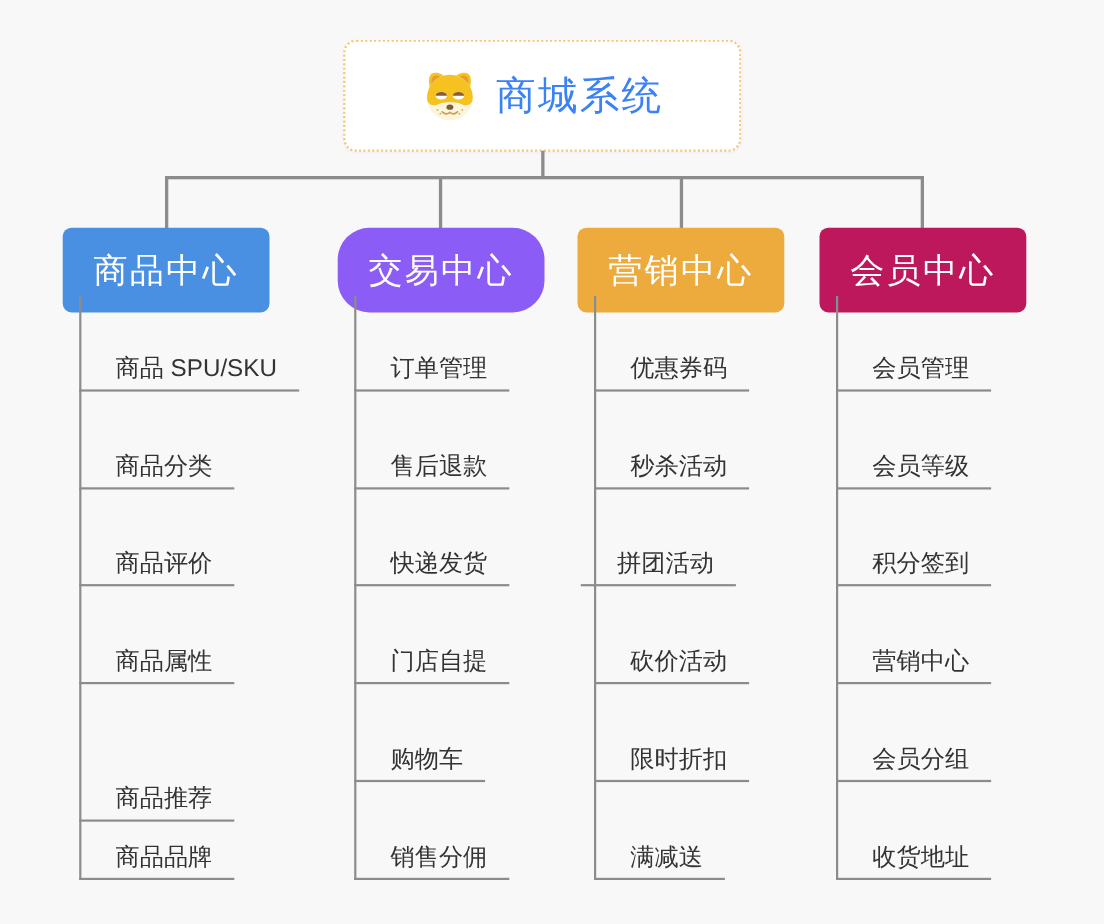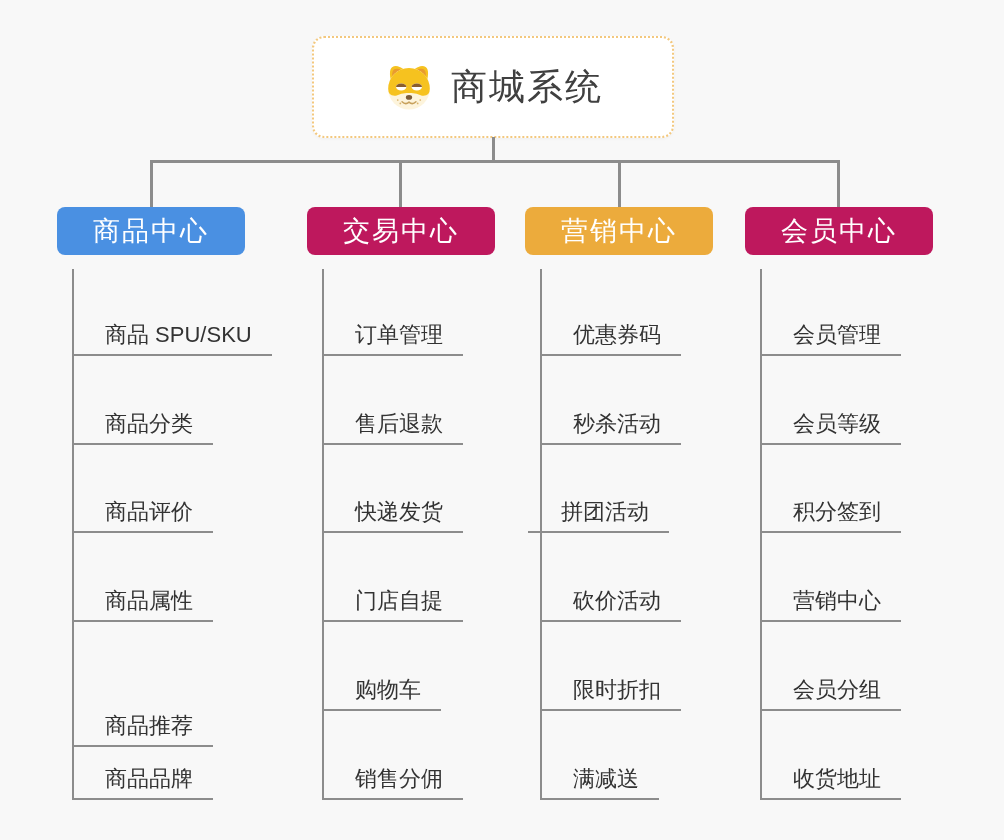--- a/index.html
+++ b/index.html
@@ -23,33 +23,33 @@
     box-sizing:border-box;
     display:flex;align-items:center;justify-content:center;
     gap:16px;
     box-shadow:0 1px 3px rgba(0,0,0,0.04);
   }
   .root-node .dog-icon{width:52px;height:52px;flex:0 0 auto;display:block;}
   .root-title{
     font-size:36px;
     font-weight:500;
     letter-spacing:2px;
-    color:#404040;
+    color:#3b82f6;
     white-space:nowrap;
   }
   
   .cline{position:absolute;background:#8c8c8c;}
   
   .branch-box{
     position:absolute;
-    top:207px;height:48px;width:188px;
+    top:207px;height:77px;width:188px;
     border-radius:8px;
     display:flex;align-items:center;justify-content:center;
     color:#ffffff;
-    font-size:27px;
+    font-size:31px;
     letter-spacing:2px;
     white-space:nowrap;
     cursor:default;
   }
   .branch-spine{
     position:absolute;
     width:2px;background:#8c8c8c;
   }
   
   .leaf-node{
@@ -107,21 +107,21 @@
 
   <div id="branches">
       <div class="branch-box" style="left: 57px; background: rgb(74, 144, 226);">商品中心</div>
       <div class="branch-spine" style="left: 72px; top: 269px; height: 531px;"></div>
       <div class="leaf-node" style="left: 72px; top: 322px;">商品 SPU/SKU</div>
       <div class="leaf-node" style="left: 72px; top: 411px;">商品分类</div>
       <div class="leaf-node" style="left: 72px; top: 499px;">商品评价</div>
       <div class="leaf-node" style="left: 72px; top: 588px;">商品属性</div>
       <div class="leaf-node" style="left: 72px; top: 677px; margin-top: 36px;">商品推荐</div>
       <div class="leaf-node" style="left: 72px; top: 766px;">商品品牌</div>
-      <div class="branch-box" style="left: 307px; background: #be185d;">交易中心</div>
+      <div class="branch-box" style="left: 307px; background: #8b5cf6; border-radius: 29px;">交易中心</div>
       <div class="branch-spine" style="left: 322px; top: 269px; height: 531px;"></div>
       <div class="leaf-node" style="left: 322px; top: 322px;">订单管理</div>
       <div class="leaf-node" style="left: 322px; top: 411px;">售后退款</div>
       <div class="leaf-node" style="left: 322px; top: 499px;">快递发货</div>
       <div class="leaf-node" style="left: 322px; top: 588px;">门店自提</div>
       <div class="leaf-node" style="left: 322px; top: 677px;">购物车</div>
       <div class="leaf-node" style="left: 322px; top: 766px;">销售分佣</div>
       <div class="branch-box" style="left: 525px; background: rgb(236, 171, 60);">营销中心</div>
       <div class="branch-spine" style="left: 540px; top: 269px; height: 531px;"></div>
       <div class="leaf-node" style="left: 540px; top: 322px;">优惠券码</div>

